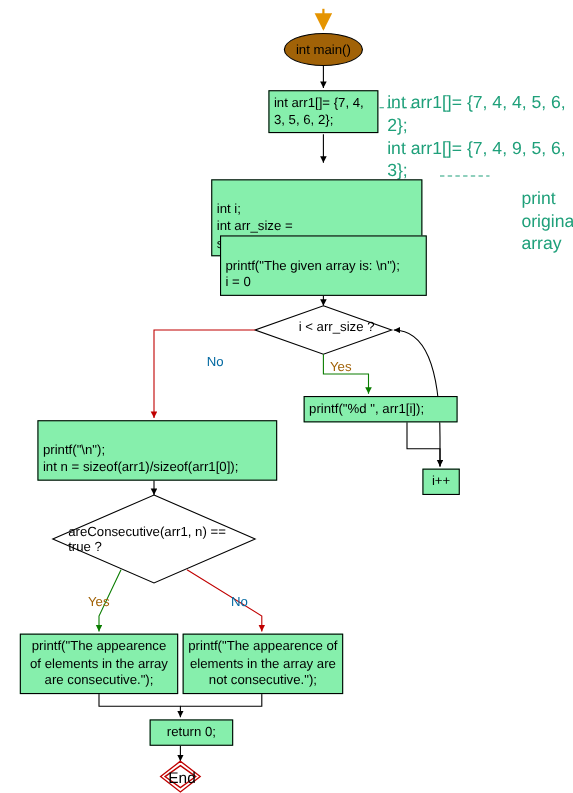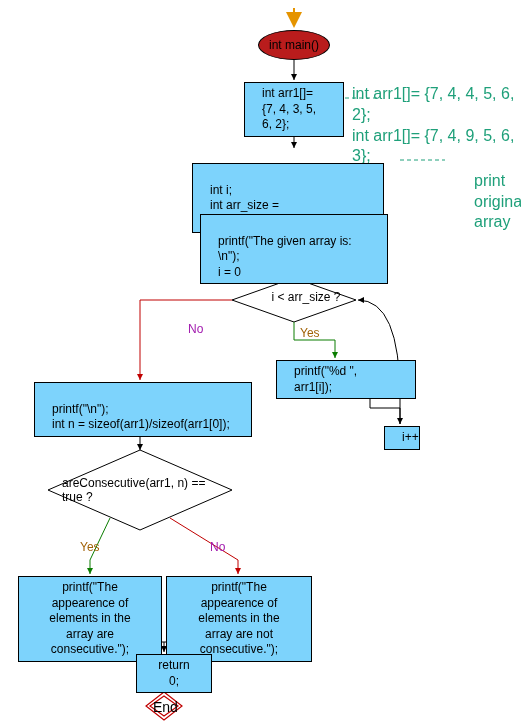--- a/index.html
+++ b/index.html
@@ -9,48 +9,48 @@
     height: 721px;
     background: #fff;
     font-family: Arial, Helvetica, sans-serif;
     font-size: 12px;
     position: relative;
   }
   svg { position: absolute; top: 0; left: 0; }
   .node-box {
     position: absolute;
     border: 1px solid #000;
-    background: #7dd3fc;
-    padding: 3px 17px;
+    background: #86efac;
+    padding: 3px 4px;
     box-sizing: border-box;
     text-align: left;
     line-height: 1.3;
   }
   .node-ellipse {
     position: absolute;
     border: 1px solid #000;
     border-radius: 50%;
-    background: #b91c1c;
+    background: #a16207;
     display: flex;
     align-items: center;
     justify-content: center;
     box-sizing: border-box;
   }
   .comment {
     position: absolute;
     color: #1fa07a;
     font-size: 16px;
     line-height: 1.3;
   }
   .edge-label {
     position: absolute;
     font-size: 12px;
   }
   .edge-yes { color: #a16207; }
-  .edge-no  { color: #a21caf; }
+  .edge-no  { color: #0369a1; }
 </style>
 </head>
 <body>
 
 <svg width="521" height="721" viewBox="0 0 521 721">
   <defs>
     <marker id="arrow" markerWidth="8" markerHeight="8" refX="6" refY="3" orient="auto">
       <path d="M0,0 L6,3 L0,6 Z" fill="#000"></path>
     </marker>
     <marker id="arrowOrange" markerWidth="10" markerHeight="10" refX="7" refY="4" orient="auto">

